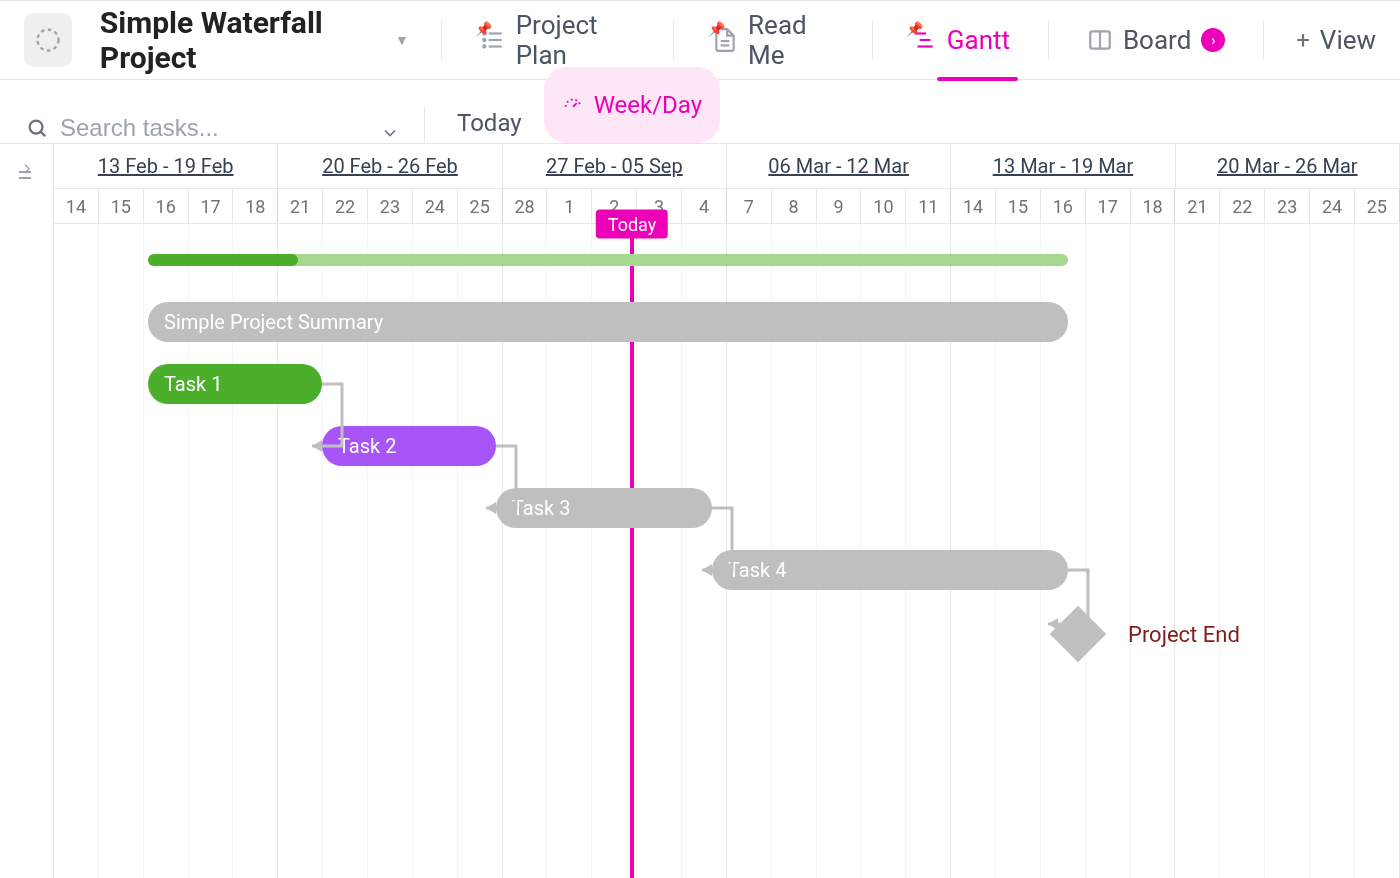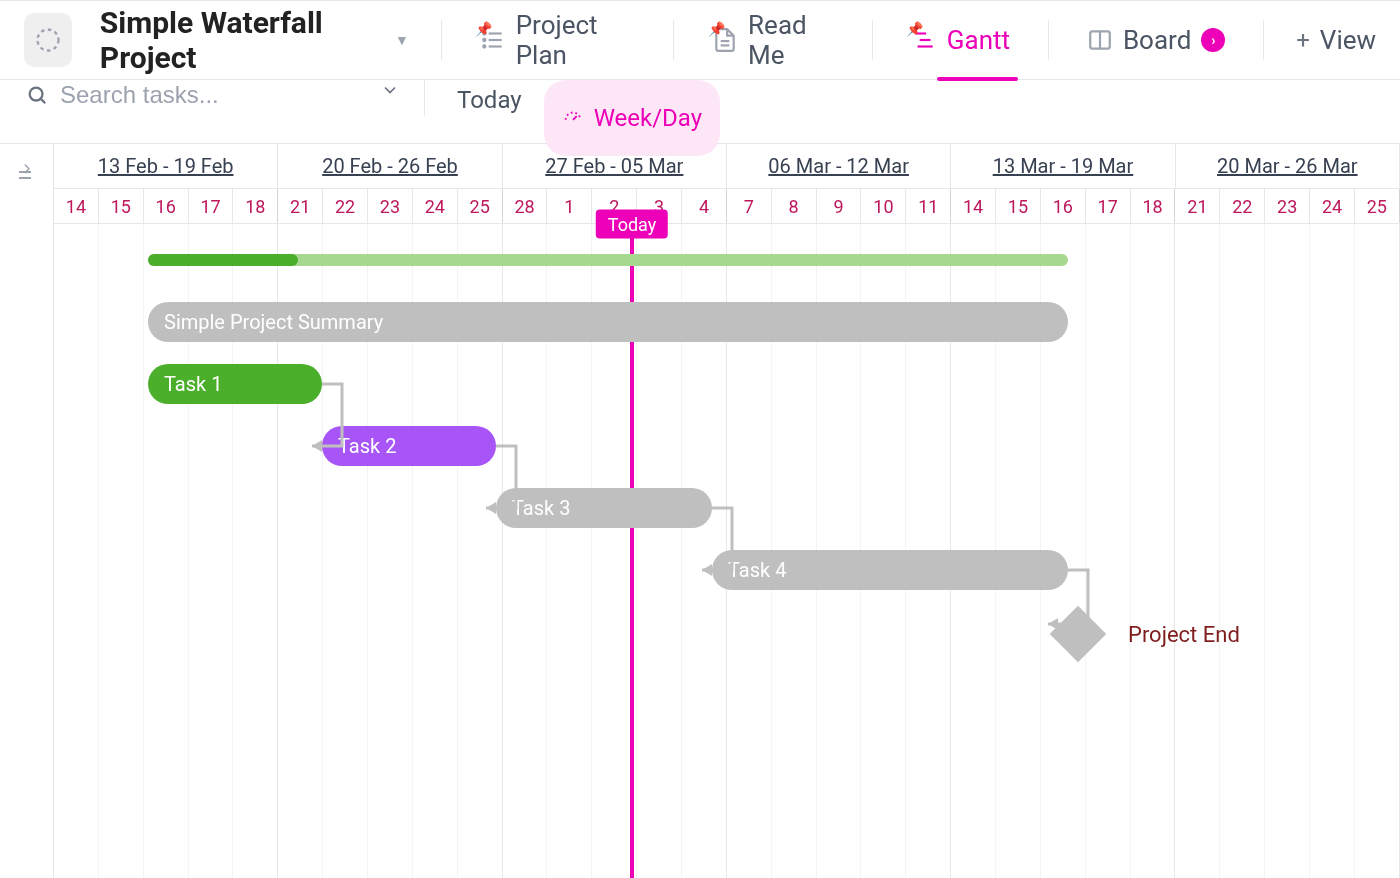--- a/index.html
+++ b/index.html
@@ -24,39 +24,39 @@
   .proj-title .caret{color:#9ca3af;font-size:14px;}
   .divider{width:1px;height:40px;background:var(--border);margin:0 4px;}
   .tab{display:flex;align-items:center;gap:10px;font-size:26px;color:#4b5563;cursor:pointer;padding:4px 6px;position:relative;}
   .tab svg{flex:none;}
   .tab.active{color:var(--pink);}
   .tab.active::after{content:"";position:absolute;left:32px;right:-2px;bottom:-22px;height:4px;background:var(--pink);border-radius:2px;}
   .badge-circle{width:24px;height:24px;border-radius:50%;background:var(--pink);color:#fff;display:flex;align-items:center;justify-content:center;font-size:14px;font-weight:700;}
   .add-view{display:flex;align-items:center;gap:10px;font-size:26px;color:#4b5563;cursor:pointer;}
 
   
-  .toolbar{display:flex;align-items:flex-start;height:64px;padding:0 26px;gap:14px;border-bottom:1px solid var(--border);}
+  .toolbar{display:flex;align-items:flex-end;height:64px;padding:0 26px;gap:14px;border-bottom:1px solid var(--border);}
   .search-wrap{display:flex;align-items:center;gap:10px;flex:0 0 340px;}
   .search-wrap svg{color:#6b7280;flex:none;}
   .search-input{border:none;outline:none;font-size:24px;color:#4b5563;width:100%;}
   .search-input::placeholder{color:#9ca3af;}
   .chev{color:#6b7280;cursor:pointer;}
   .tb-div{width:1px;height:36px;background:var(--border);margin:0 10px;}
   .today-btn{font-size:24px;color:#4b5563;cursor:pointer;padding:6px 8px;}
   .weekday-pill{display:flex;align-items:center;gap:10px;background:#fde7f6;color:var(--pink);font-size:24px;padding:24px 18px;border-radius:22px;cursor:pointer;}
   .weekday-pill svg{stroke:var(--pink);}
 
   
   .cal-wrap{position:relative;height:734px; }
   .side-handle{position:absolute;left:0;top:0;width:54px;height:100%;display:flex;align-items:flex-start;justify-content:center;padding-top:20px;border-right:1px solid var(--border);color:#9ca3af;cursor:pointer;}
   .cal{position:absolute;left:54px;right:0;top:0;bottom:0;}
   .week-row{display:flex;height:44px;}
   .week-cell{flex:1;border-right:1px solid var(--border);display:flex;align-items:center;justify-content:center;font-size:20px;color:#374151;text-decoration:underline;}
   .day-row{display:flex;height:36px;border-top:1px solid var(--border);border-bottom:1px solid var(--border);}
-  .day-cell{flex:1;display:flex;align-items:center;justify-content:center;font-size:18px;color:#be185d;border-right:1px solid var(--border);}
+  .day-cell{flex:1;display:flex;align-items:center;justify-content:center;font-size:18px;color:#737373;border-right:1px solid var(--border);}
   .day-cell.wk-edge{border-right:1px solid #d1d5db;}
 
   
   .chart{position:absolute;left:0;right:0;top:80px;bottom:0;}
   .gridcols{position:absolute;inset:0;display:flex;}
   .gridcols > div{flex:1;border-right:1px solid #f3f4f6;}
   .gridcols > div.wk-edge{border-right:1px solid var(--border);}
 
   
   .bar{position:absolute;height:40px;border-radius:20px;display:flex;align-items:center;padding:12px 16px;color:#fff;font-size:20px;}
@@ -182,21 +182,21 @@
     <svg width="24" height="24" viewBox="0 0 24 24" fill="none" stroke="currentColor" stroke-width="2">
         <line x1="4" y1="8" x2="16" y2="8"></line>
         <line x1="4" y1="14" x2="16" y2="14"></line>
         <polyline points="14 5 20 11 14 17" transform="translate(0 -3) scale(0.7)"></polyline>
       </svg>
   </div>
   <div class="cal">
     <div class="week-row" id="week-row">
         <div class="week-cell">13 Feb - 19 Feb</div>
         <div class="week-cell">20 Feb - 26 Feb</div>
-        <div class="week-cell">27 Feb - 05 Mar</div>
+        <div class="week-cell">27 Feb - 05 Sep</div>
         <div class="week-cell">06 Mar - 12 Mar</div>
         <div class="week-cell">13 Mar - 19 Mar</div>
         <div class="week-cell">20 Mar - 26 Mar</div>
       </div>
     <div class="day-row" id="day-row">
         <div class="day-cell">14</div>
         <div class="day-cell">15</div>
         <div class="day-cell">16</div>
         <div class="day-cell">17</div>
         <div class="day-cell wk-edge">18</div>

